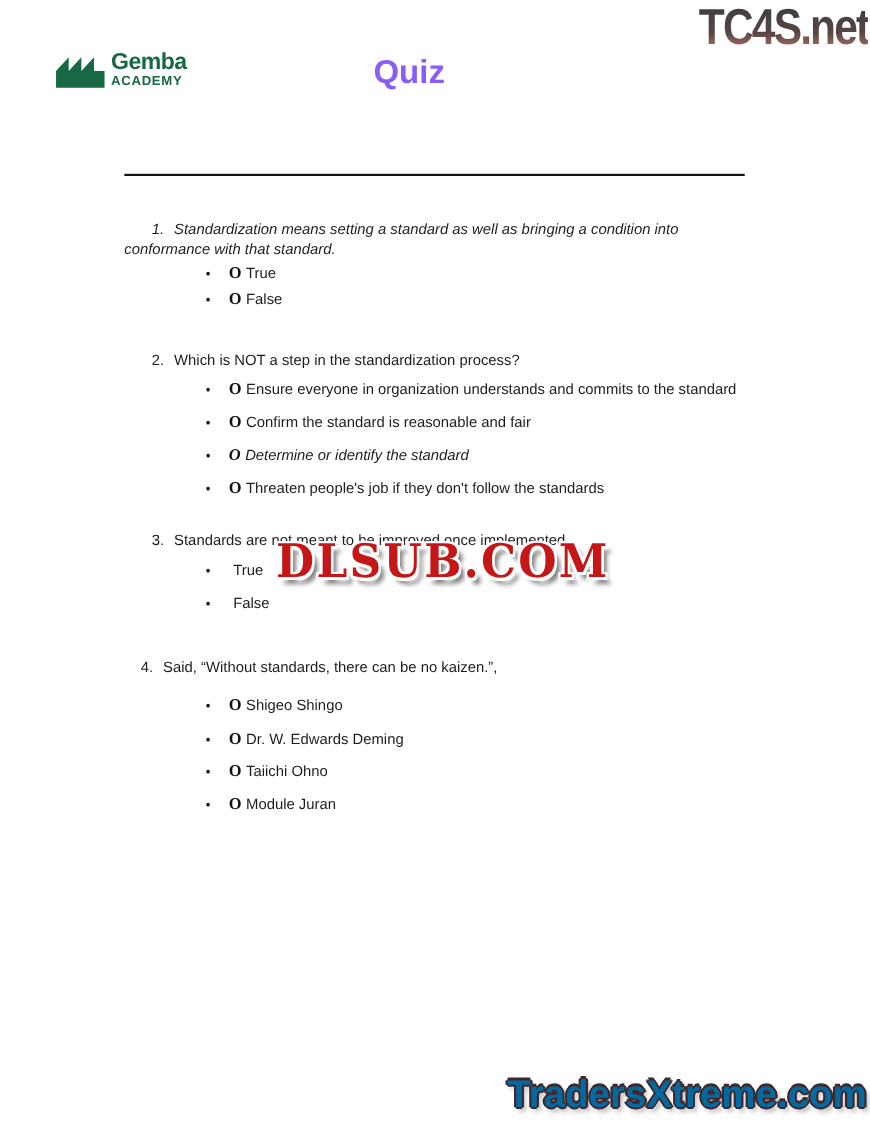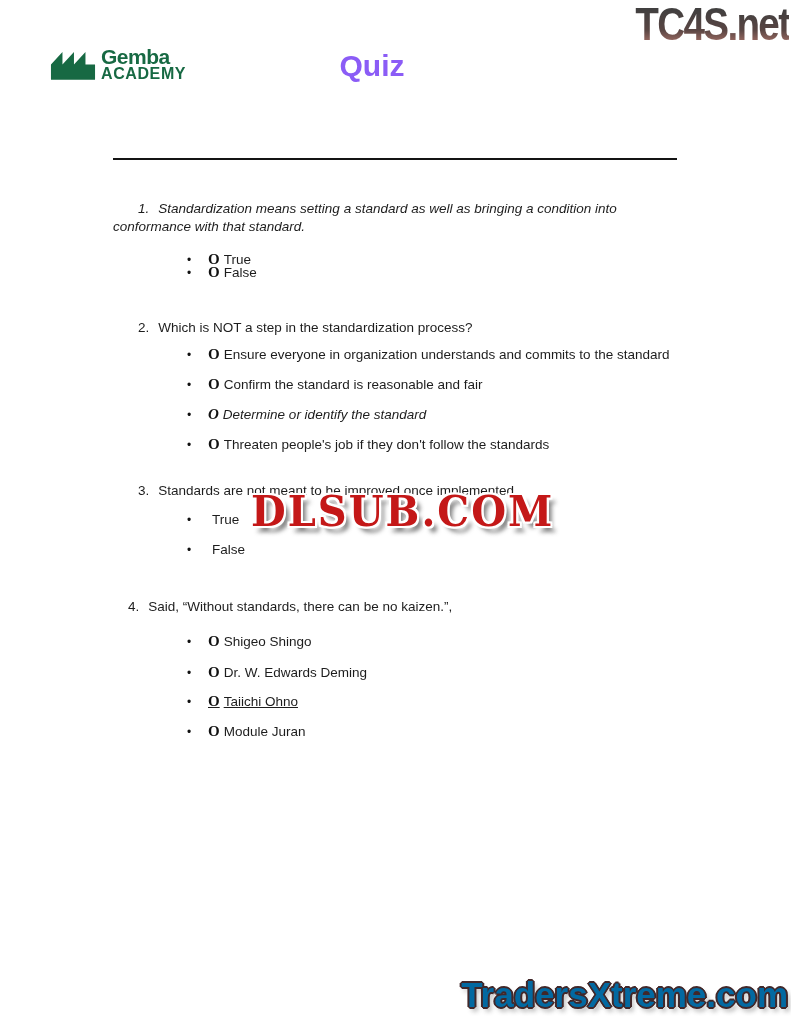--- a/index.html
+++ b/index.html
@@ -34,21 +34,21 @@
     text-shadow:
       -2px 0 0 #42282a, 2px 0 0 #42282a, 0 -2px 0 #42282a, 0 2px 0 #42282a,
       -1px -1px 0 #42282a, 1px -1px 0 #42282a, -1px 1px 0 #42282a, 1px 1px 0 #42282a,
       0 0 7px #ffffff, 3px 4px 5px rgba(150,150,150,0.9);
   }
   
   .logo{position:absolute;left:50px;top:46px;display:flex;align-items:center;}
   .logo svg{display:block;}
   .logo-text{margin-left:5px;color:#176943;}
   .logo-name{font-size:21px;font-weight:bold;line-height:20px;letter-spacing:-0.5px;}
-  .logo-sub{font-size:16px;font-weight:bold;letter-spacing:0.6px;line-height:13px;}
+  .logo-sub{font-size:12px;font-weight:bold;letter-spacing:0.6px;line-height:13px;}
   
   .title{position:absolute;left:0;top:49px;width:744px;text-align:center;
     font-size:30px;font-weight:bold;color:#8b5cf6;}
   .meta{position:absolute;left:115px;top:121px;font-size:13.5px;line-height:18.5px;color:#1d1d1d;}
   .meta-row{display:flex;}
   .meta-label{width:93px;}
   .rule{position:absolute;left:113px;top:158px;width:564px;height:2px;background:#141414;}
   
   .q-text{position:absolute;left:113px;width:574px;font-size:13.5px;line-height:17.5px;color:#1d1d1d;}
   .q-text.indent25{text-indent:25px;}
@@ -79,21 +79,21 @@
     </span>
   </div>
 
   <div class="title">Quiz</div>
 
   <div class="rule"></div>
 
   <div class="q-text indent25" style="top:200px;font-style:italic;">
     <span class="q-num">1.</span><span>Standardization means setting a standard as well as bringing a condition into conformance with that standard.</span>
   </div>
-  <div class="option" style="top:252px;">
+  <div class="option" style="top:242px;">
     <span class="bullet">•</span><span class="marker">O</span><span class="olabel">True</span>
   </div>
   <div class="option" style="top:265px;">
     <span class="bullet">•</span><span class="marker">O</span><span class="olabel">False</span>
   </div>
 
   <div class="q-text indent25" style="top:319px;">
     <span class="q-num">2.</span><span>Which is </span><span class="u">NOT</span><span> a step in the standardization process?</span>
   </div>
   <div class="option" style="top:347px;">
@@ -121,21 +121,21 @@
 
   <div class="q-text indent15" style="top:598px;">
     <span class="q-num">4.</span><span>Said, “Without standards, there can be no kaizen.”,</span>
   </div>
   <div class="option" style="top:634px;">
     <span class="bullet">•</span><span class="marker">O</span><span class="olabel">Shigeo Shingo</span>
   </div>
   <div class="option" style="top:665px;">
     <span class="bullet">•</span><span class="marker">O</span><span class="olabel">Dr. W. Edwards Deming</span>
   </div>
-  <div class="option" style="top:694px;text-decoration:underline;">
+  <div class="option" style="top:694px;">
     <span class="bullet">•</span><span class="marker">O</span><span class="olabel">Taiichi Ohno</span>
   </div>
   <div class="option" style="top:724px;">
     <span class="bullet">•</span><span class="marker">O</span><span class="olabel">Module Juran</span>
   </div>
 
   <div class="wm-dlsub">DLSUB.COM</div>
 
   <div class="wm-traders">TradersXtreme.com</div>
 

